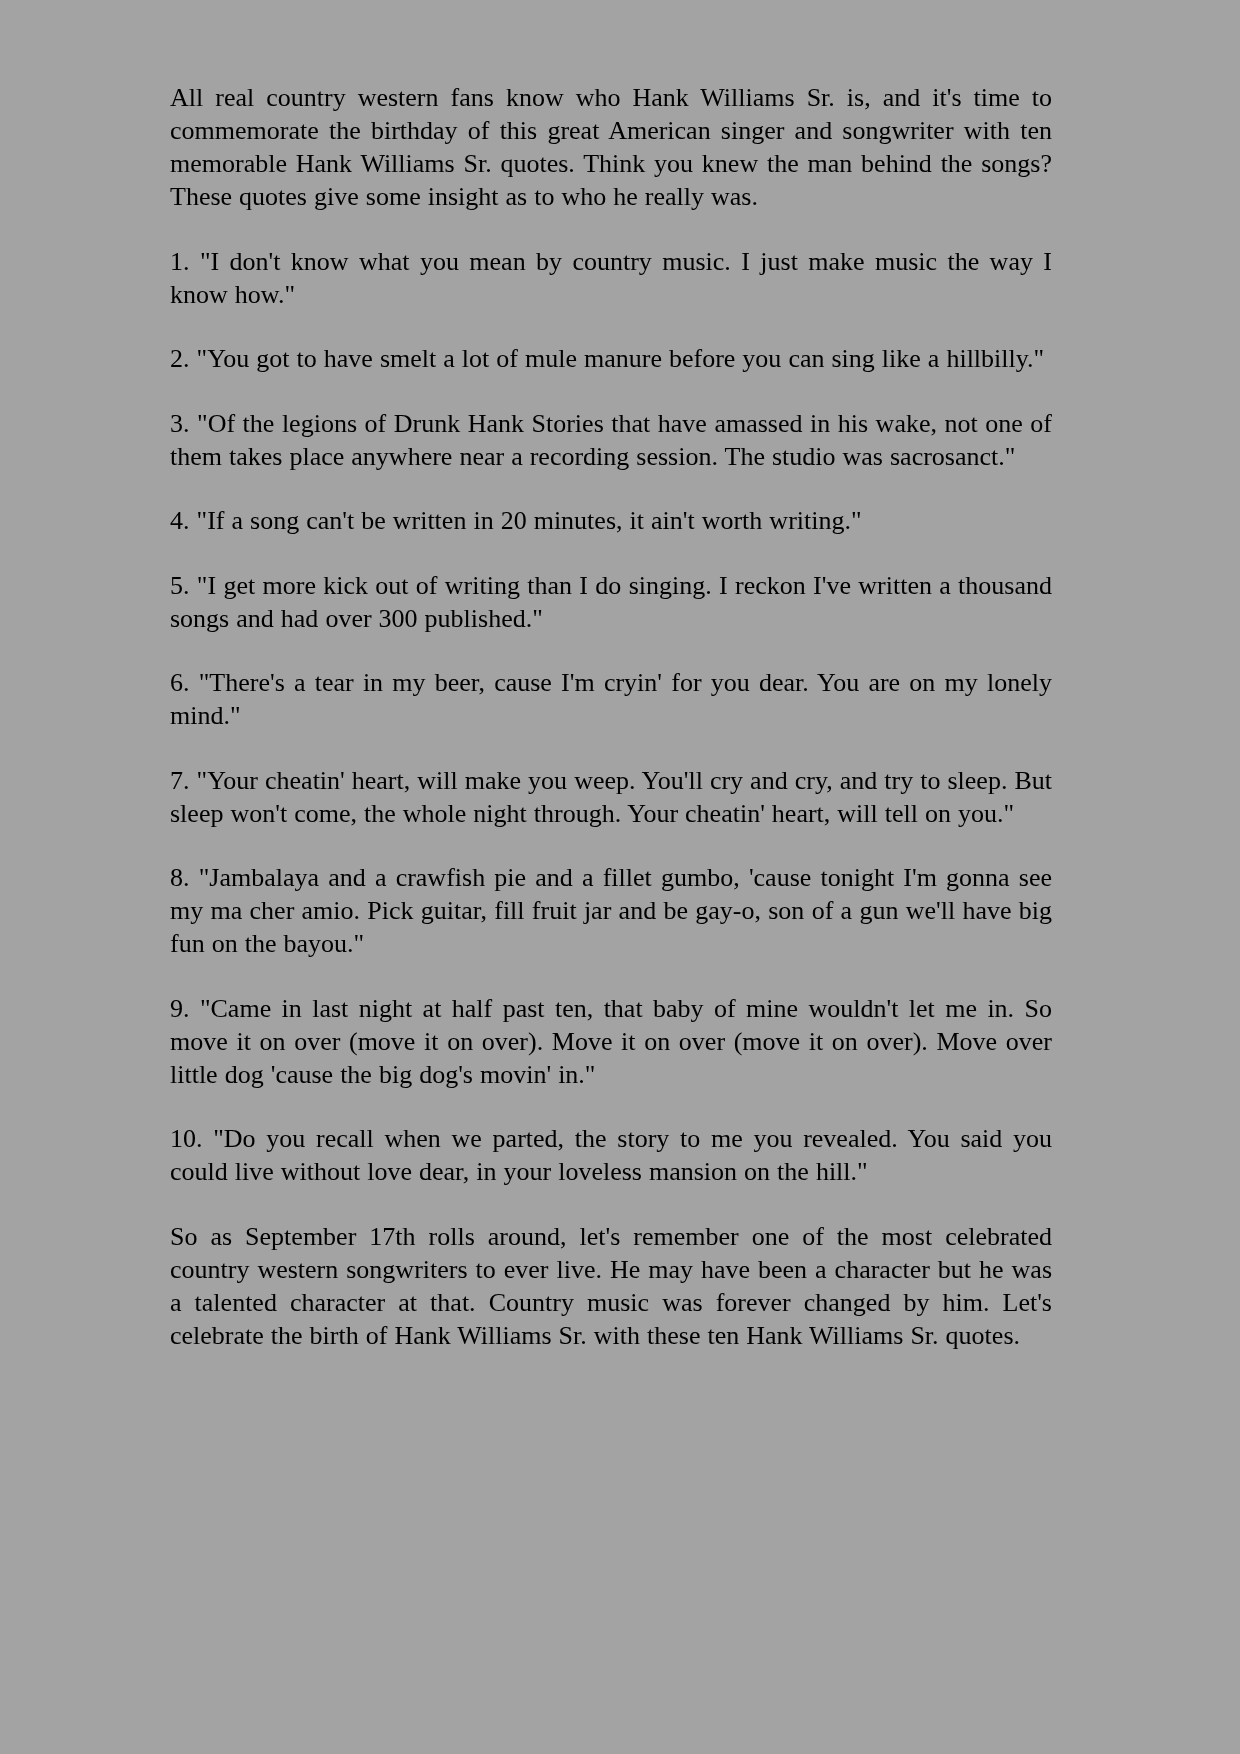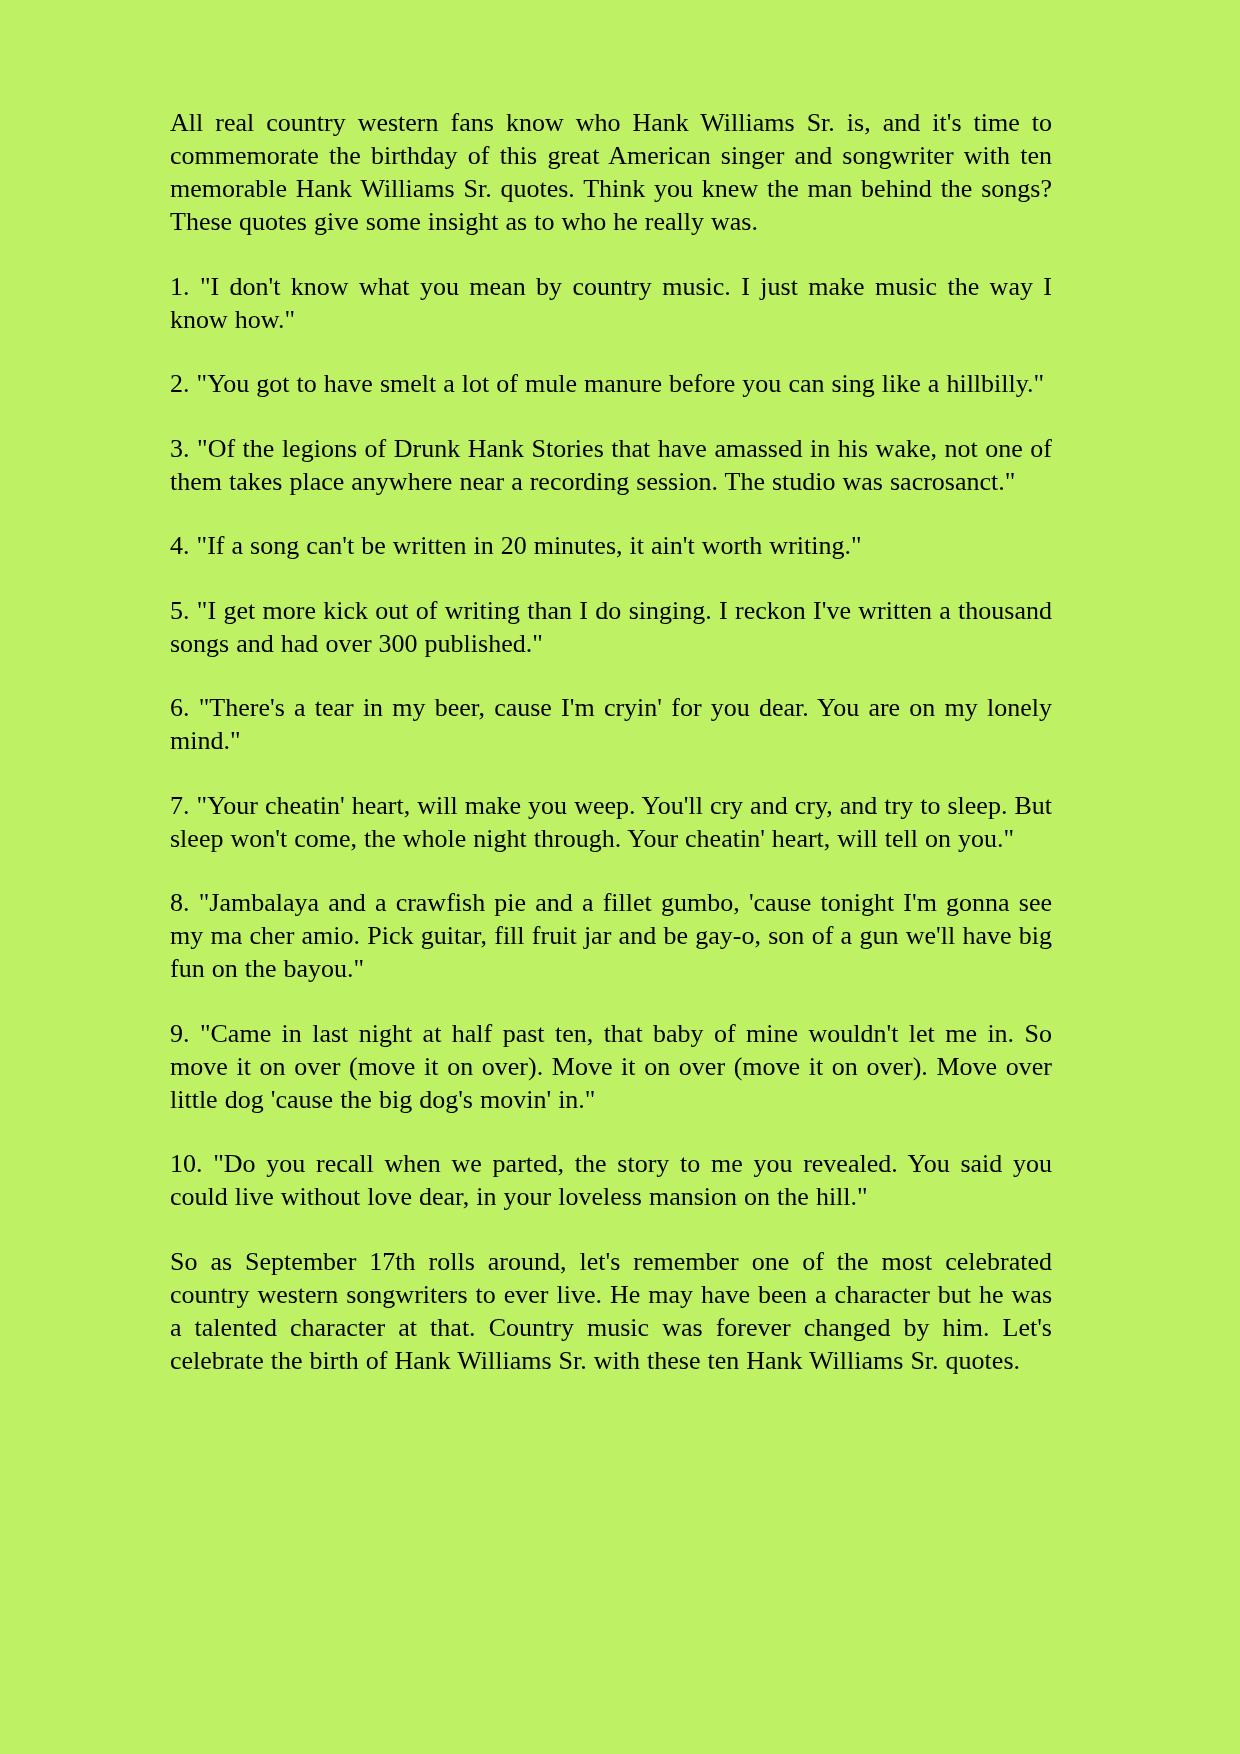--- a/index.html
+++ b/index.html
@@ -13,23 +13,23 @@
     position: relative;
     font-family: "Liberation Serif", "DejaVu Serif", serif;
     color: #000000;
   }
   .page {
     position: absolute;
     top: 0;
     left: 0;
     width: 1240px;
     height: 1754px;
-    background: #bef264;
+    background: #a3a3a3;
     box-sizing: border-box;
-    padding: 106px 188px 0 170px;
+    padding: 81px 188px 0 170px;
   }
   .doc-body p {
     margin: 0 0 31.5px 0;
     font-size: 26px;
     line-height: 33px;
     text-align: justify;
     text-justify: inter-word;
     hyphens: none;
     word-spacing: 0.02em;
   }

